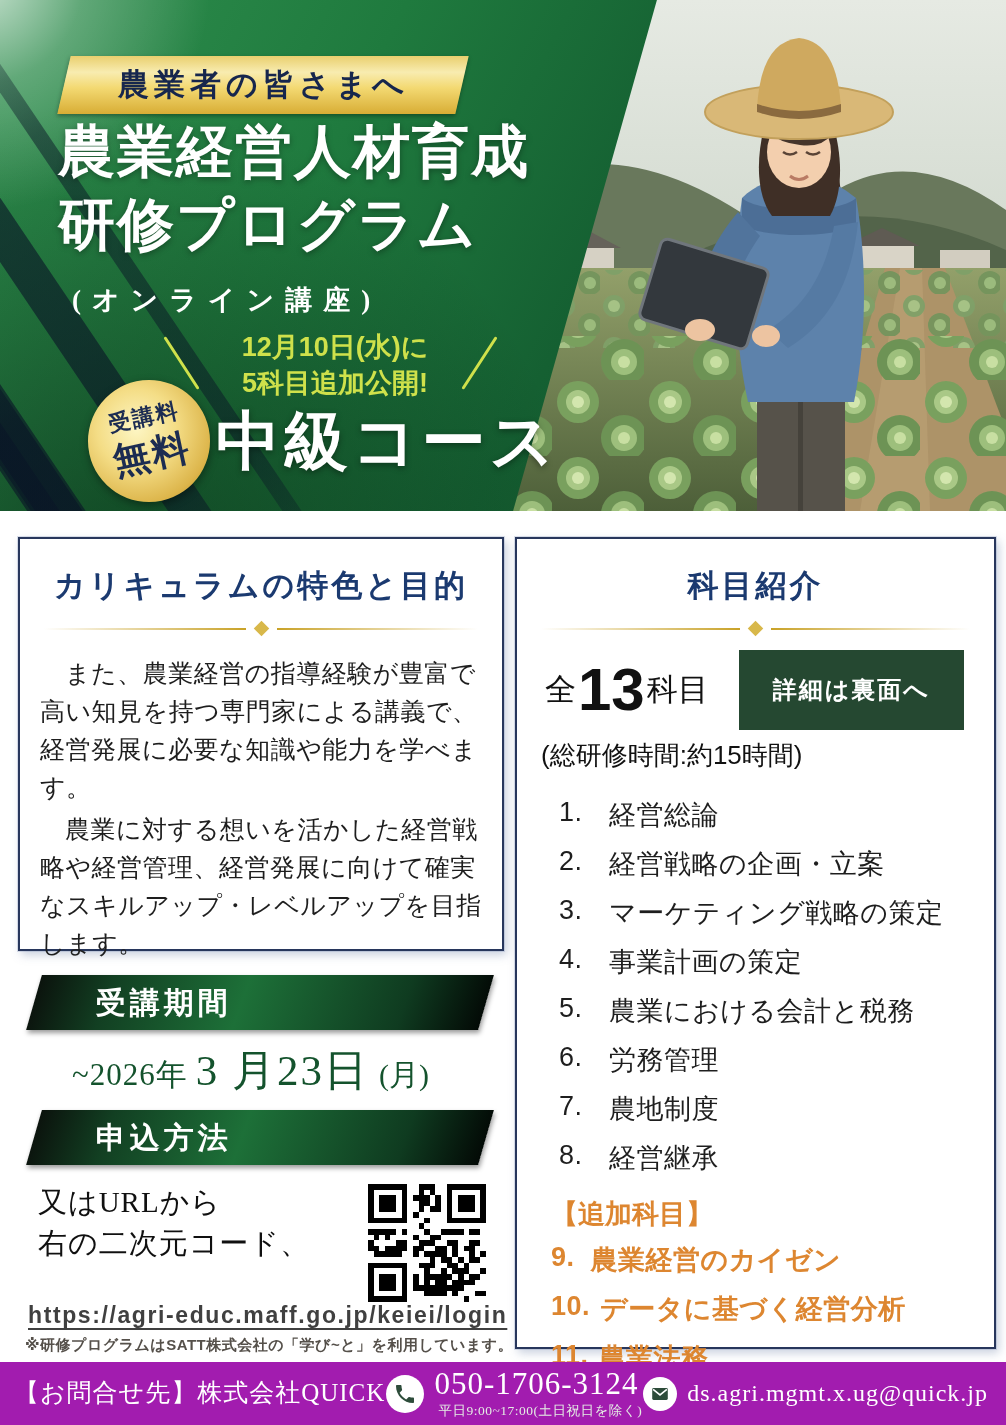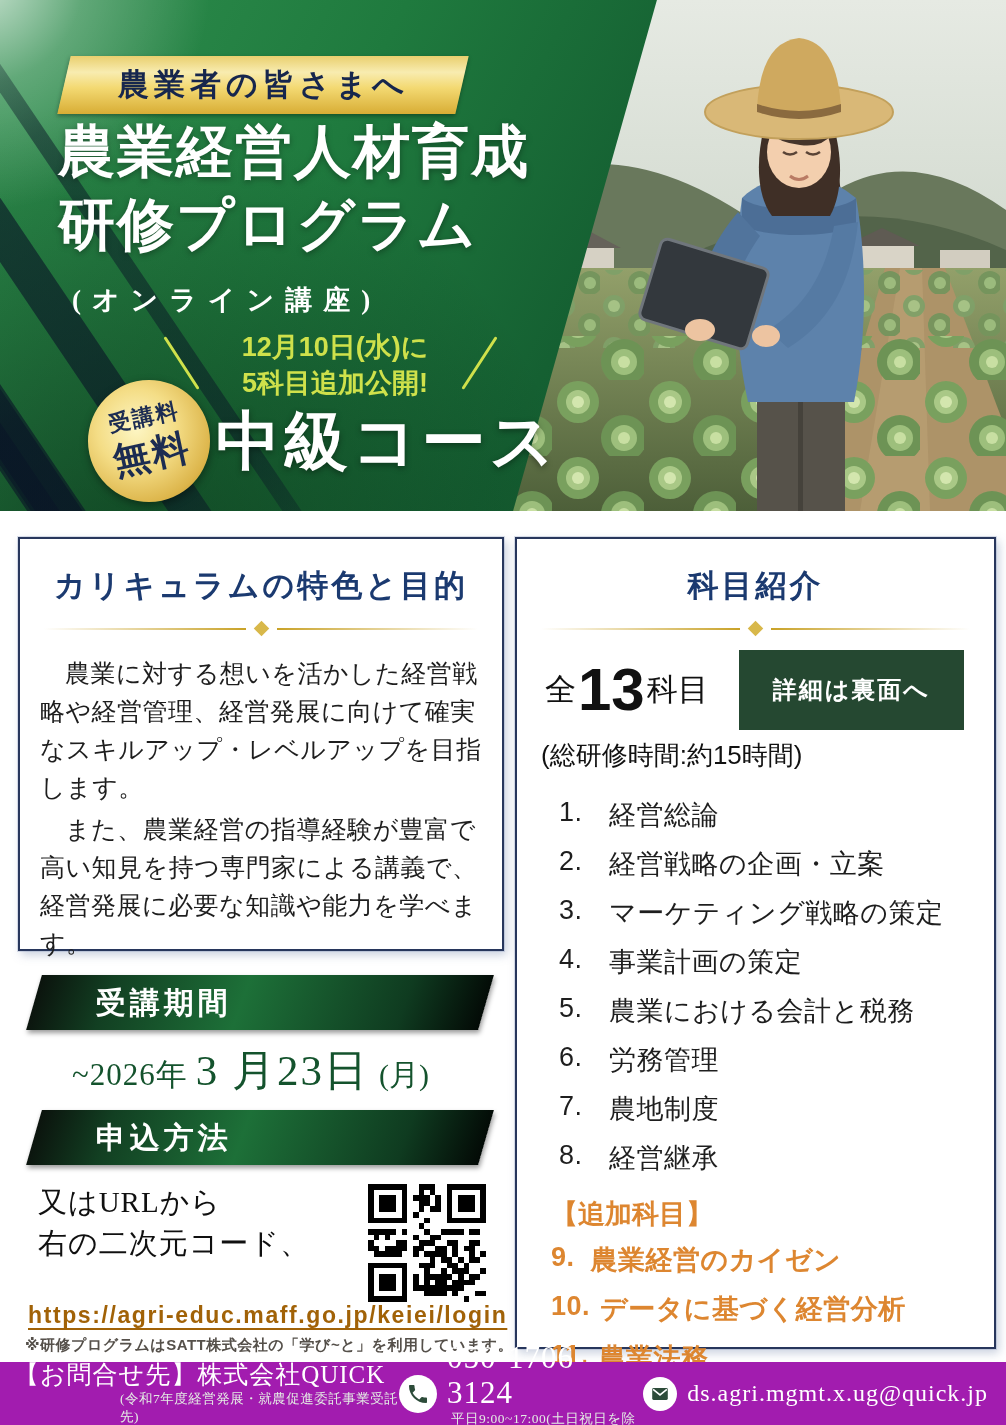--- a/index.html
+++ b/index.html
@@ -77,21 +77,21 @@
   .b-apply{top:1110px;}
 
   .date-line{position:absolute;left:72px;top:1042px;display:flex;align-items:baseline;color:#14532d;}
   .date-line .d1{font-size:31px;letter-spacing:1px;}
   .date-line .d2{font-size:43px;margin-left:8px;letter-spacing:2px;}
   .date-line .d3{font-size:30px;margin-left:10px;}
 
   .apply-row{position:absolute;left:38px;top:1182px;width:448px;display:flex;justify-content:space-between;}
   .apply-text{font-size:29px;line-height:1.42;color:#101010;letter-spacing:1px;}
   .qr{width:118px;height:118px;flex:none;margin-top:2px;}
-  .url{position:absolute;left:28px;top:1302px;font-size:23px;font-weight:bold;color:#a16207;
+  .url{position:absolute;left:28px;top:1302px;font-size:23px;font-weight:bold;color:#404040;
        letter-spacing:1.6px;text-decoration:underline;text-underline-offset:5px;}
   .note{position:absolute;left:25px;top:1336px;font-size:15px;color:#55504a;font-weight:bold;letter-spacing:.5px;}
 
   
   .count-row{display:flex;align-items:center;margin:16px 0 0 28px;}
   .count-row .c1{font-size:31px;color:#111;}
   .count-row .c2{font-size:60px;font-weight:bold;color:#111;line-height:1;margin:0 2px;}
   .count-row .c3{font-size:31px;color:#111;}
   .detail-badge{margin-left:30px;background:#254831;color:#fff;font-weight:bold;font-size:24px;
                 padding:24px 34px;letter-spacing:2px;}
@@ -226,22 +226,22 @@
   <div class="course serif">中級コース</div>
 </div>
 
 <div class="card card-l">
   <h2>カリキュラムの特色と目的</h2>
   <div class="divider">
     <span class="ln"></span>
       <span class="dia"></span>
       <span class="ln r"></span>
   </div>
+  <p>また、農業経営の指導経験が豊富で高い知見を持つ専門家による講義で、経営発展に必要な知識や能力を学べます。</p>
   <p>農業に対する想いを活かした経営戦略や経営管理、経営発展に向けて確実なスキルアップ・レベルアップを目指します。</p>
-  <p>また、農業経営の指導経験が豊富で高い知見を持つ専門家による講義で、経営発展に必要な知識や能力を学べます。</p>
 </div>
 
 <div class="banner b-period">
   <span>受講期間</span>
 </div>
 <div class="date-line serif">
   <span class="d1">~2026年</span>
   <span class="d2">3 月23日</span>
   <span class="d3">(月)</span>
 </div>
@@ -475,21 +475,20 @@
         <span>経営継承</span>
       </div>
   </div>
 </div>
 
 <div class="footer">
   <div class="f-block f-contact">
     <div class="f-main serif">
       <span>【お問合せ先】</span><span>株式会社QUICK</span>
     </div>
-    <div class="f-sub serif">(令和7年度経営発展・就農促進委託事業受託先)</div>
   </div>
 
   <div class="f-phone">
     <span class="cicon">
       <svg width="24" height="24" viewBox="0 0 24 24">
           <path fill="#2d4c3a" d="M6.62 10.79c1.44 2.83 3.76 5.14 6.59 6.59l2.2-2.21c.27-.27.67-.36 1.02-.24 1.12.37 2.33.57 3.57.57.55 0 1 .45 1 1V20c0 .55-.45 1-1 1-9.39 0-17-7.61-17-17 0-.55.45-1 1-1h3.5c.55 0 1 .45 1 1 0 1.25.2 2.45.57 3.57.11.35.03.74-.25 1.02l-2.2 2.2z"></path>
         </svg>
     </span>
     <div class="f-block">
       <span class="num serif">050-1706-3124</span>

